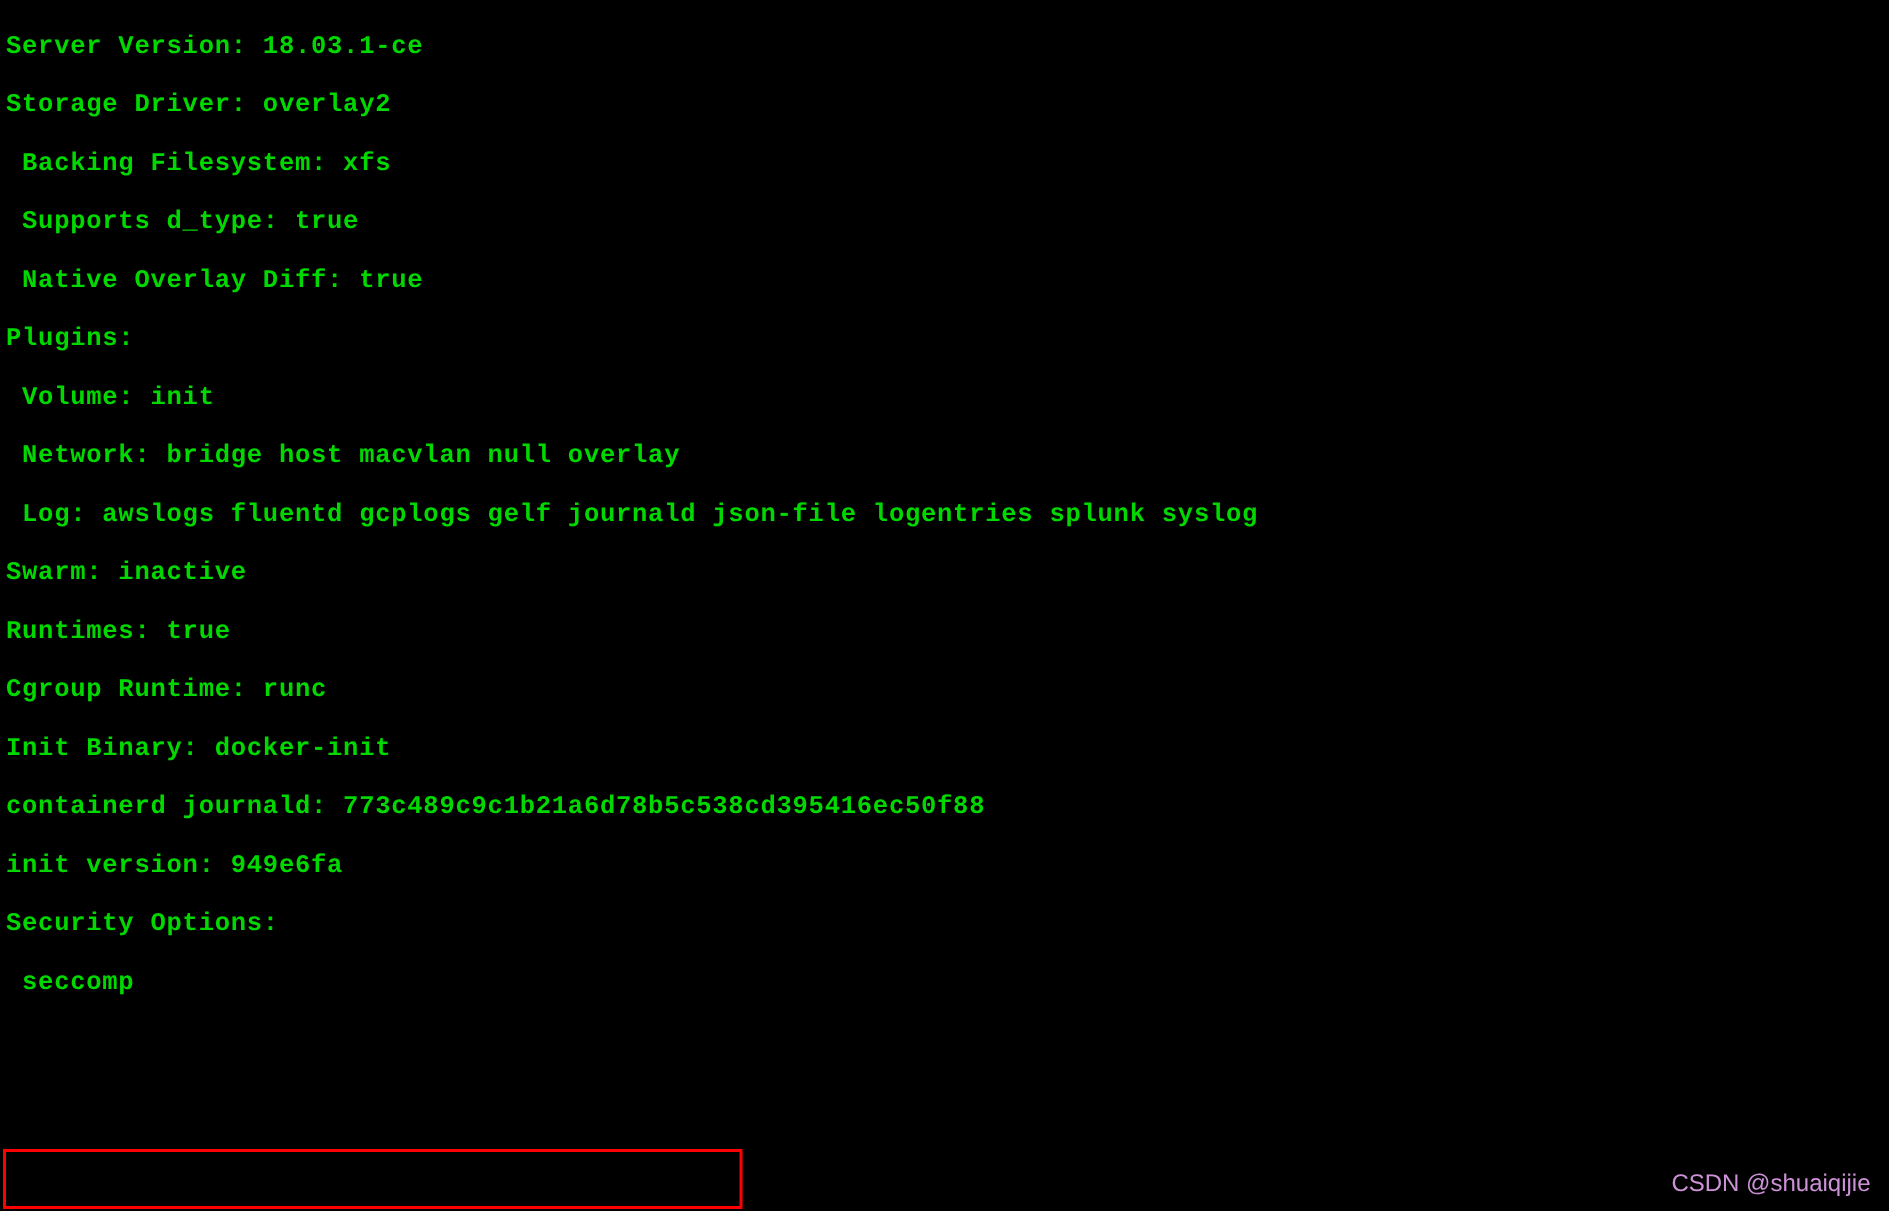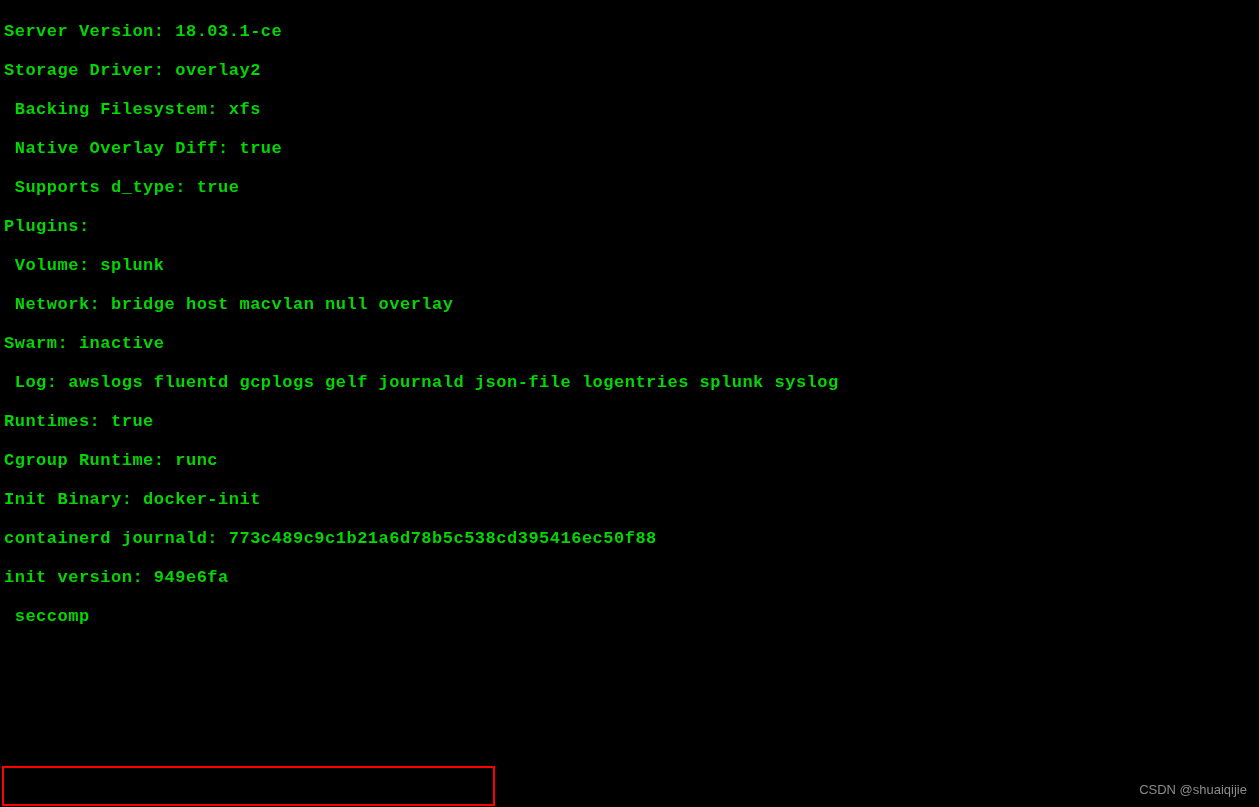--- a/index.html
+++ b/index.html
@@ -34,46 +34,47 @@
       top: 766px;
       width: 493px;
       height: 40px;
       pointer-events: none;
     }
     .watermark {
       position: absolute;
       right: 12px;
       bottom: 8px;
       font-family: Arial, sans-serif;
-      font-size: 13px;
+      font-size: 16px;
       font-weight: normal;
-      color: #a3a3a3;
+      color: #f0abfc;
       opacity: 0.85;
       letter-spacing: 0;
     }
   </style>
 </head>
 <body>
 
 <div class="terminal-output">
 <span class="line">Server Version: 18.03.1-ce</span>
 <span class="line">Storage Driver: overlay2</span>
 <span class="line"> Backing Filesystem: xfs</span>
+<span class="line"> Supports d_type: true</span>
 <span class="line"> Native Overlay Diff: true</span>
-<span class="line"> Supports d_type: true</span>
 <span class="line">Plugins:</span>
-<span class="line"> Volume: splunk</span>
+<span class="line"> Volume: init</span>
 <span class="line"> Network: bridge host macvlan null overlay</span>
+<span class="line"> Log: awslogs fluentd gcplogs gelf journald json-file logentries splunk syslog</span>
 <span class="line">Swarm: inactive</span>
-<span class="line"> Log: awslogs fluentd gcplogs gelf journald json-file logentries splunk syslog</span>
 <span class="line">Runtimes: true</span>
 <span class="line">Cgroup Runtime: runc</span>
 <span class="line">Init Binary: docker-init</span>
 <span class="line">containerd journald: 773c489c9c1b21a6d78b5c538cd395416ec50f88</span>
 <span class="line">init version: 949e6fa</span>
+<span class="line">Security Options:</span>
 <span class="line"> seccomp</span>
 
 
 
 
 
 
 
 
 

